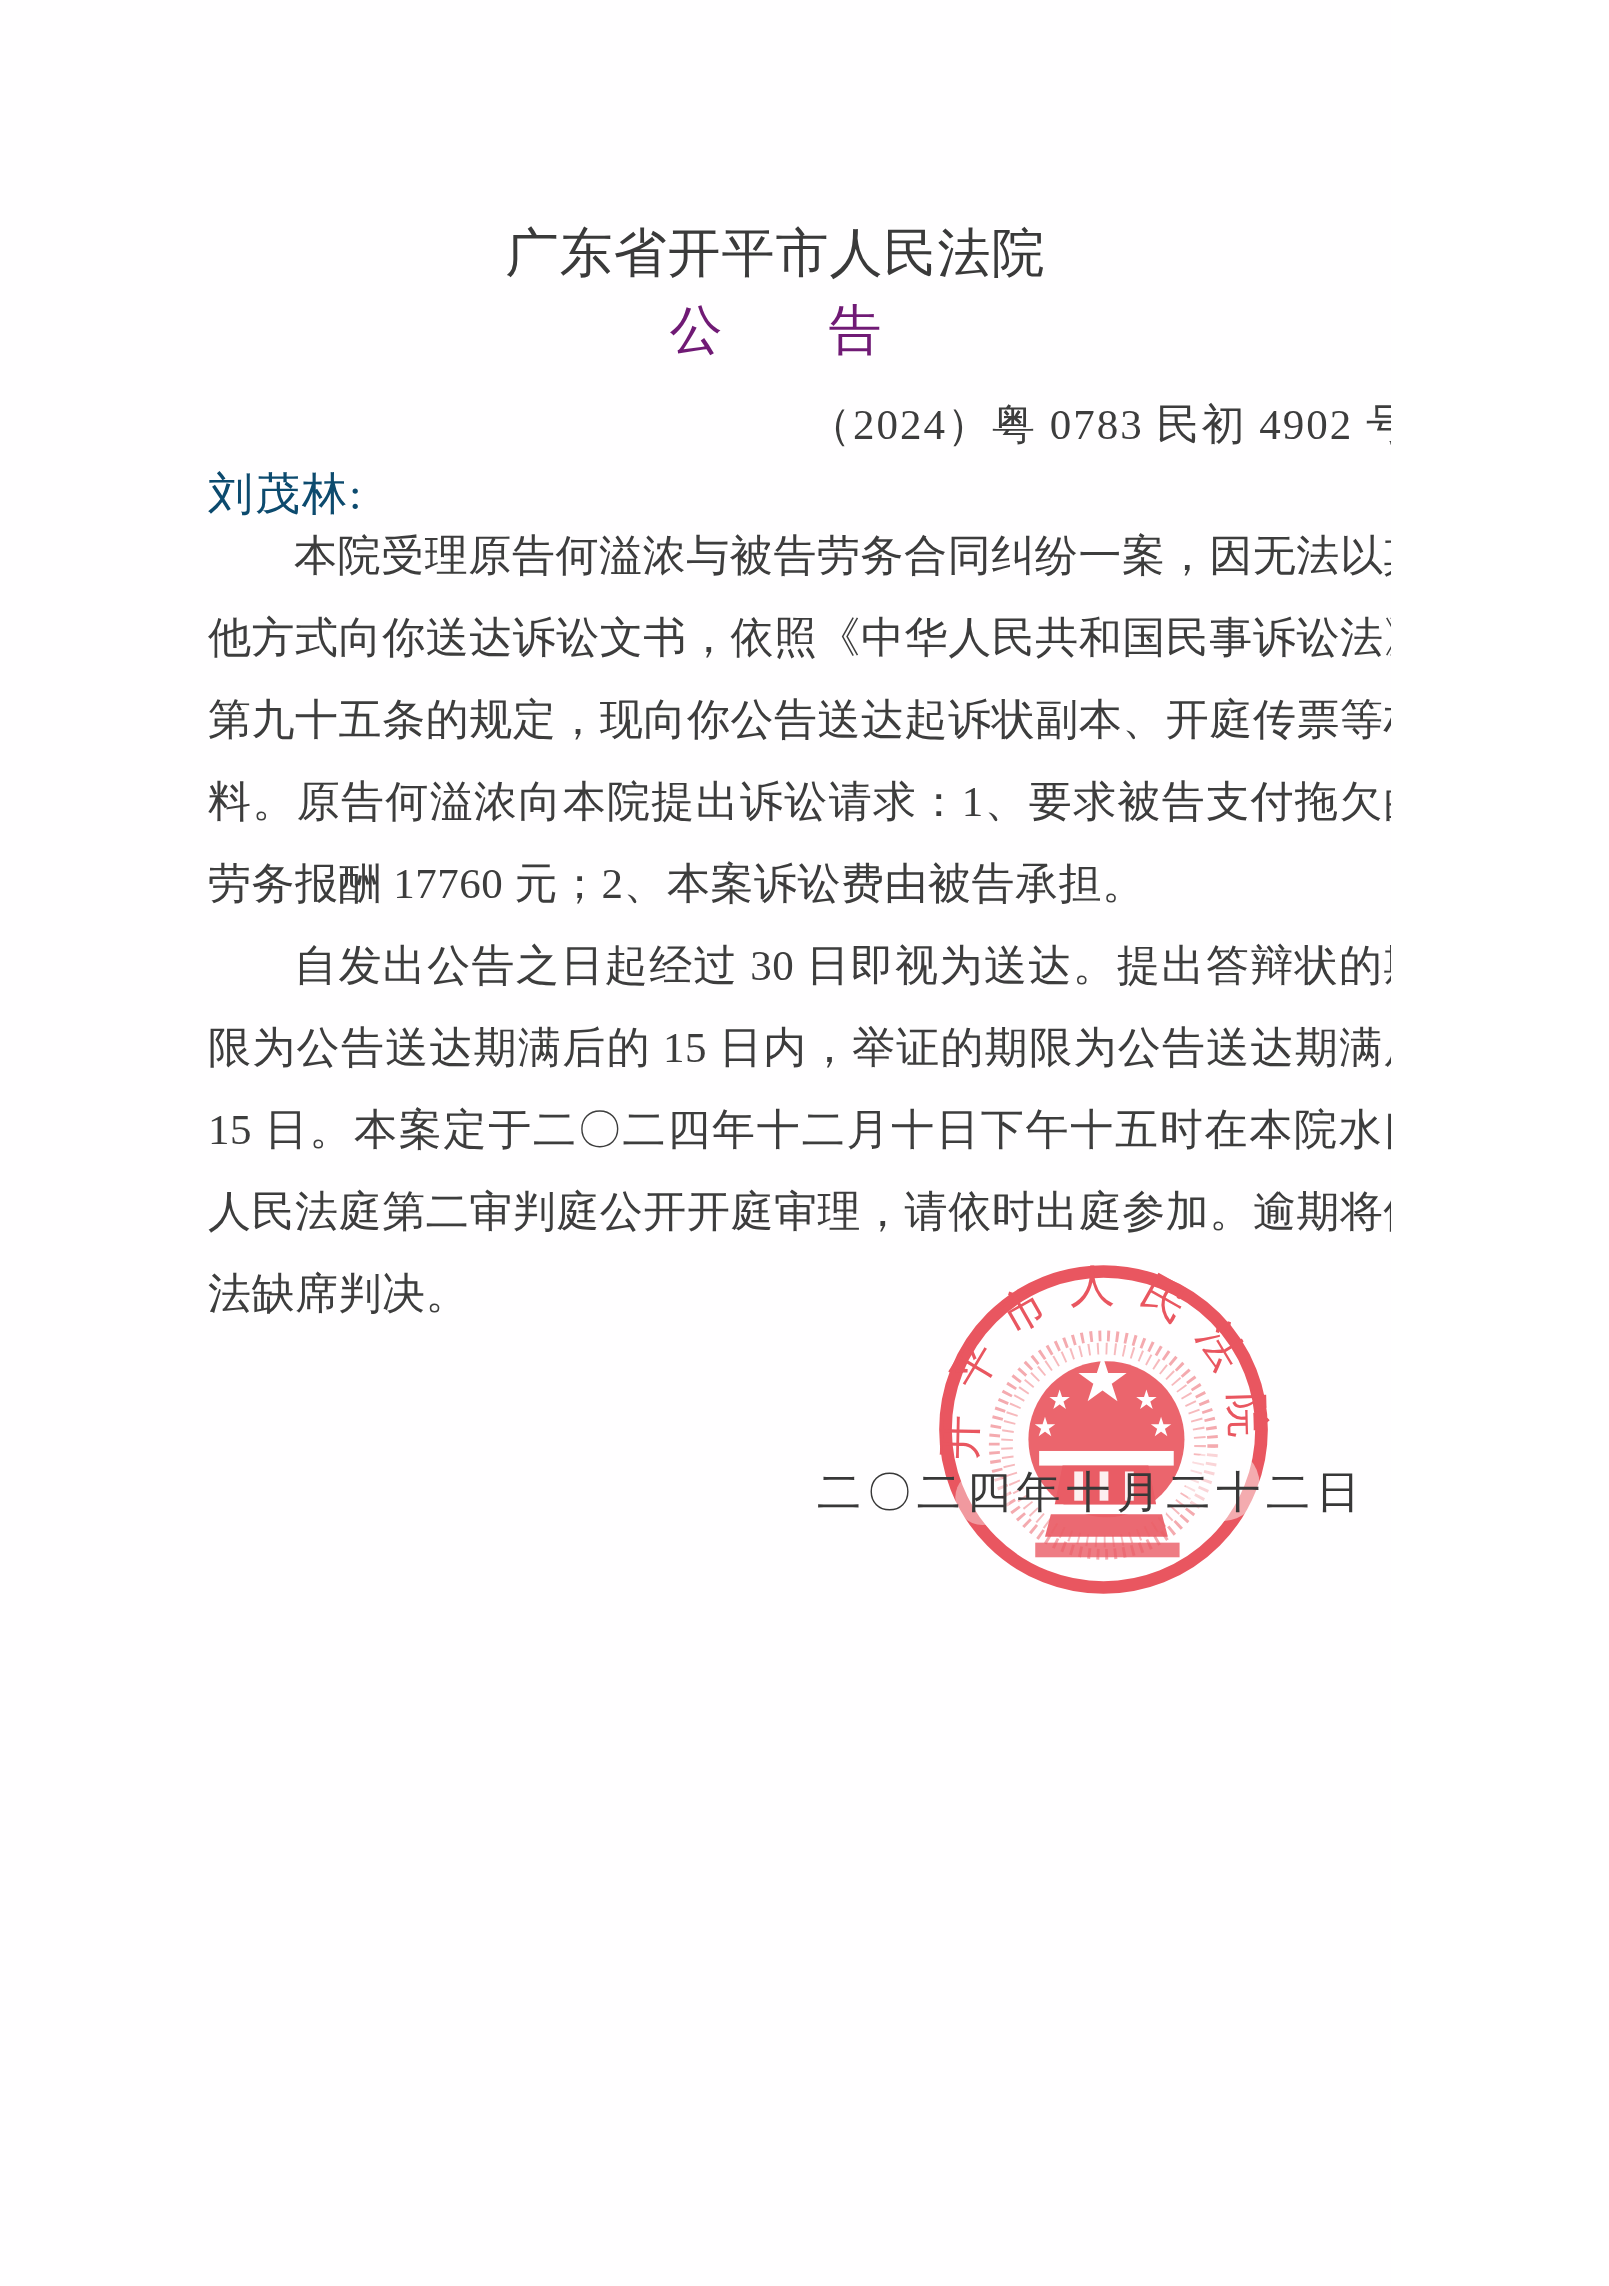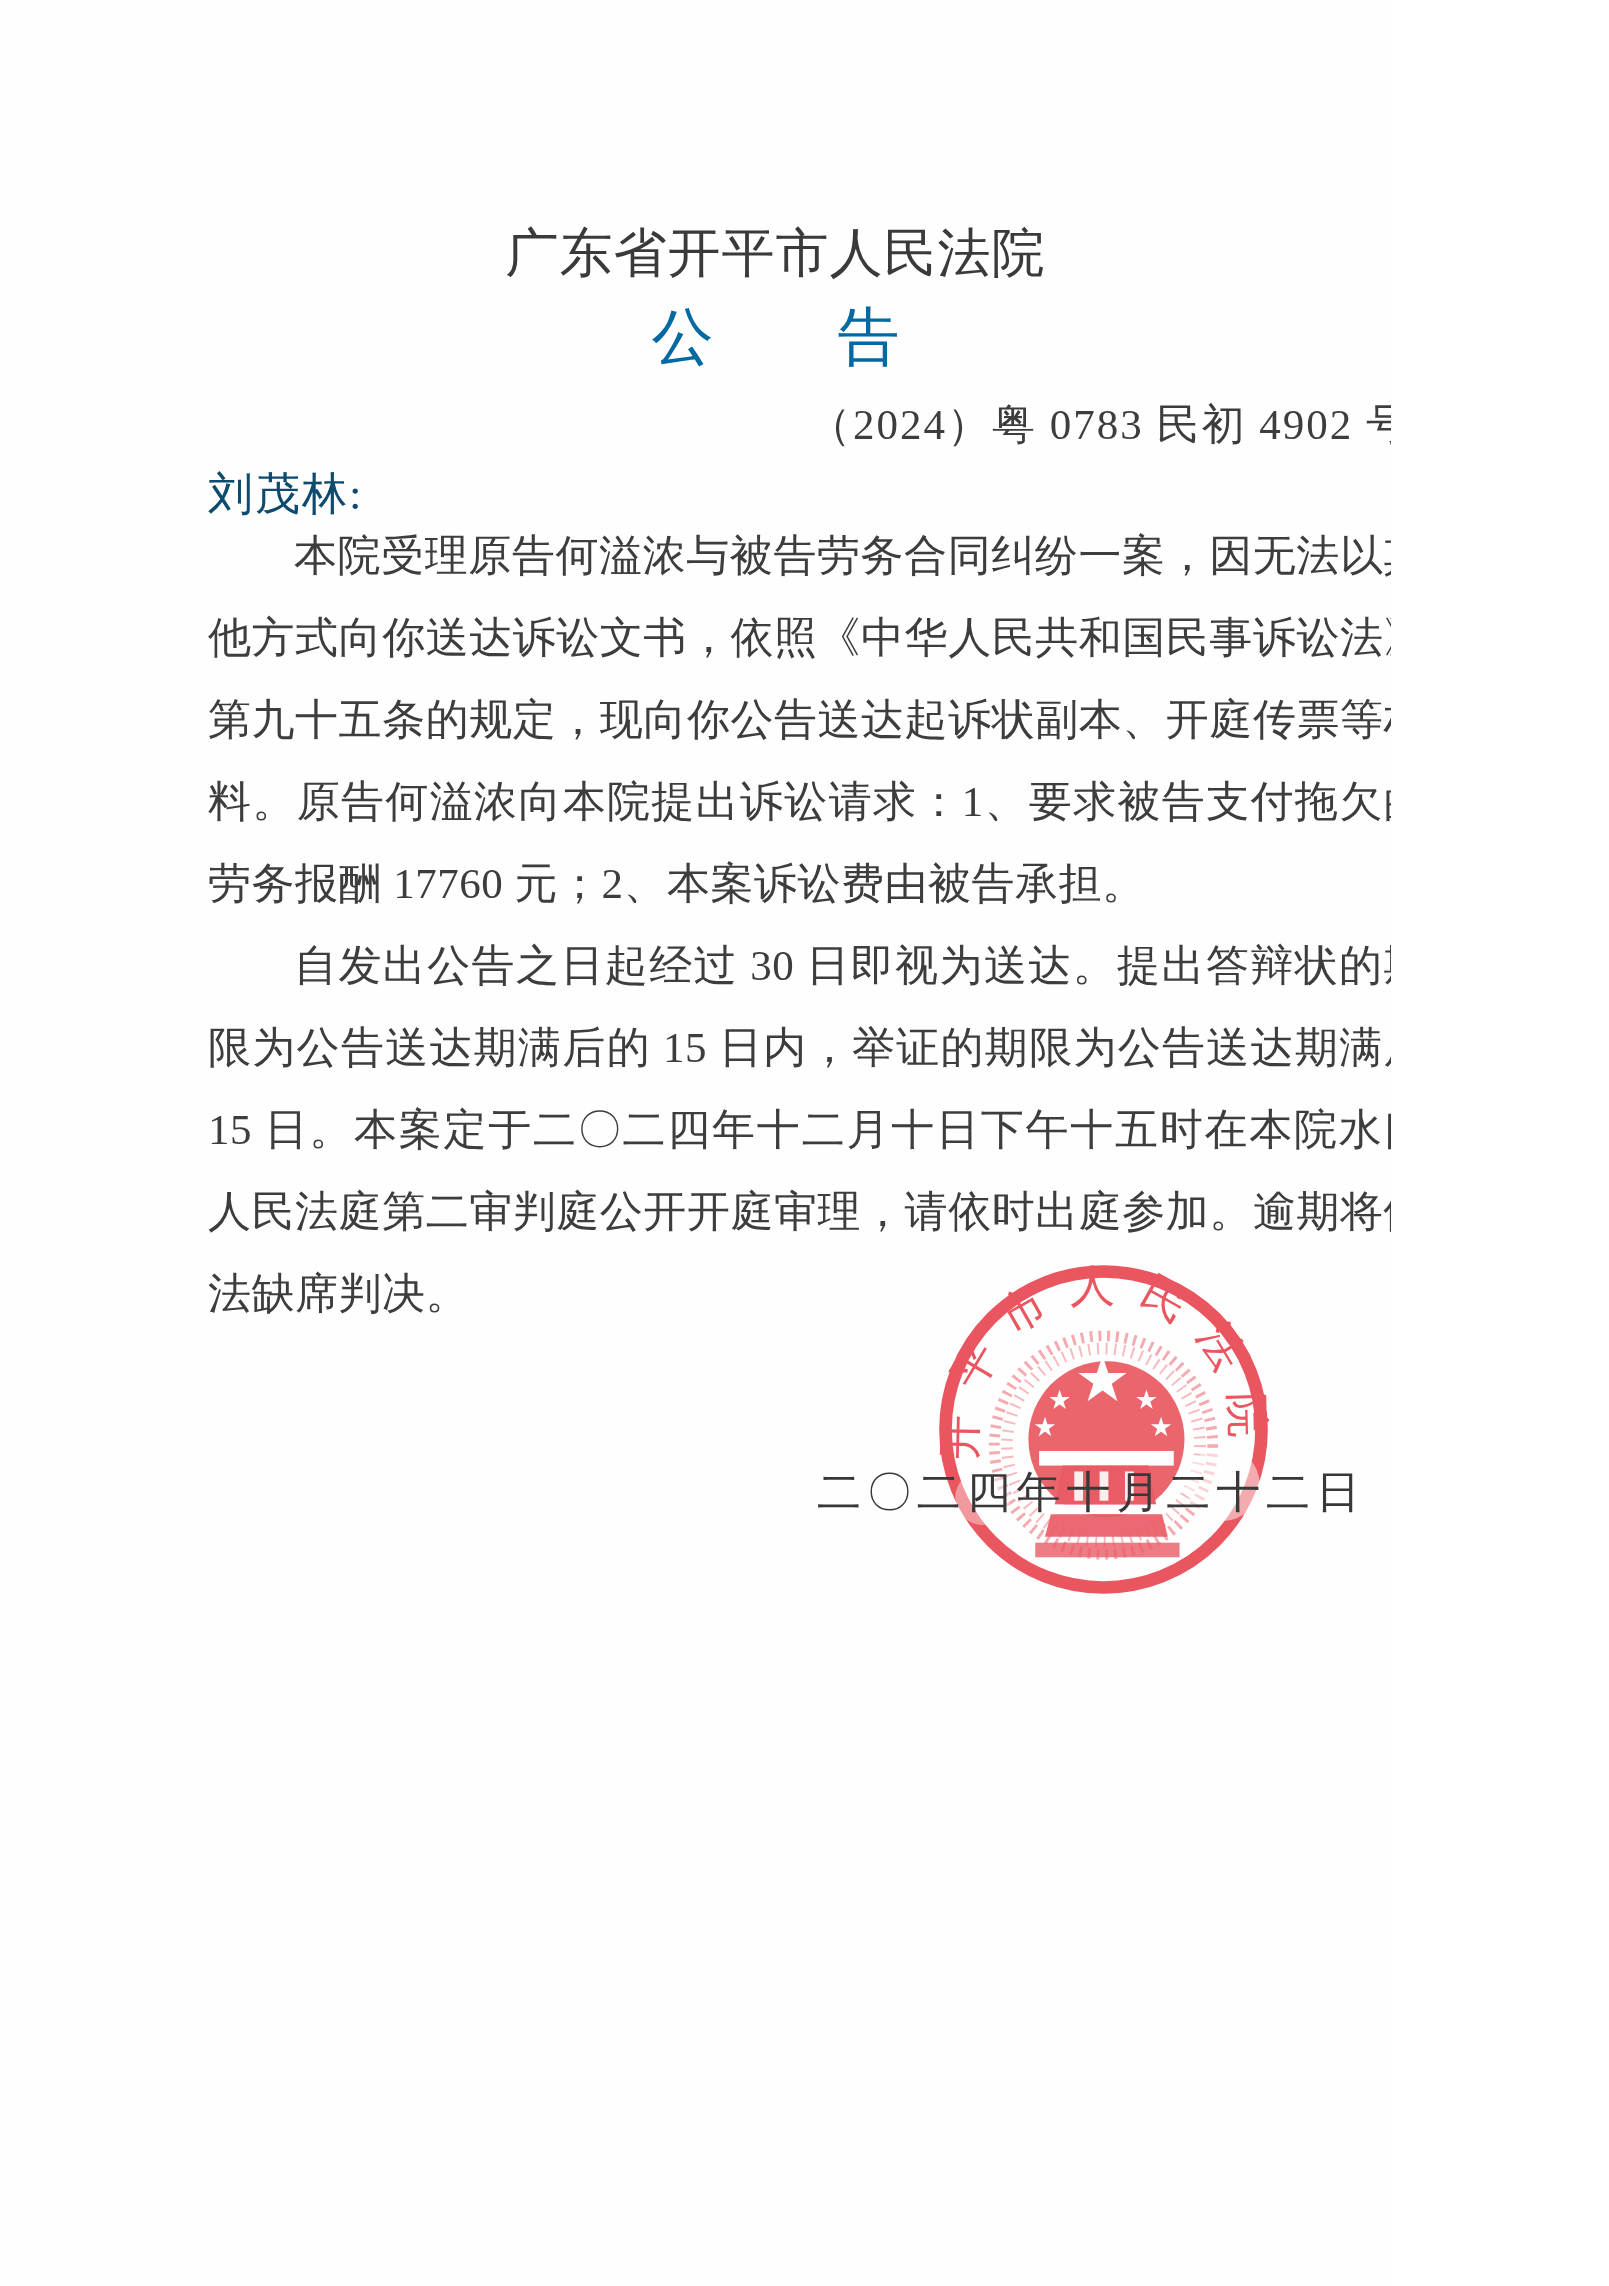--- a/index.html
+++ b/index.html
@@ -21,22 +21,22 @@
     text-align: center;
     font-size: 53px;
     letter-spacing: 1px;
     color: #3a3a3a;
     white-space: pre;
   }
   .announcement-title {
     position: absolute;
     left: 0; top: 295px; width: 1551px;
     text-align: center;
-    font-size: 62px;
-    color: #0369a1;
+    font-size: 53px;
+    color: #701a75;
     white-space: pre;
   }
   .case-number {
     position: absolute;
     left: 808px; top: 396px;
     font-size: 43px;
     letter-spacing: 2px;
     color: #3d3d3d;
     white-space: pre;
   }

